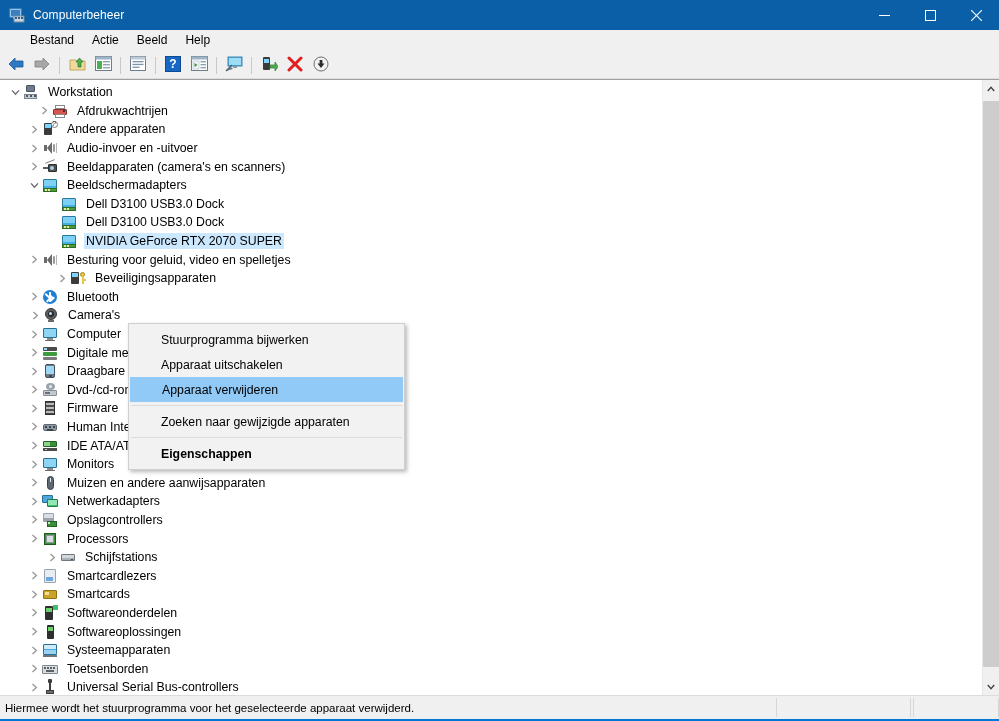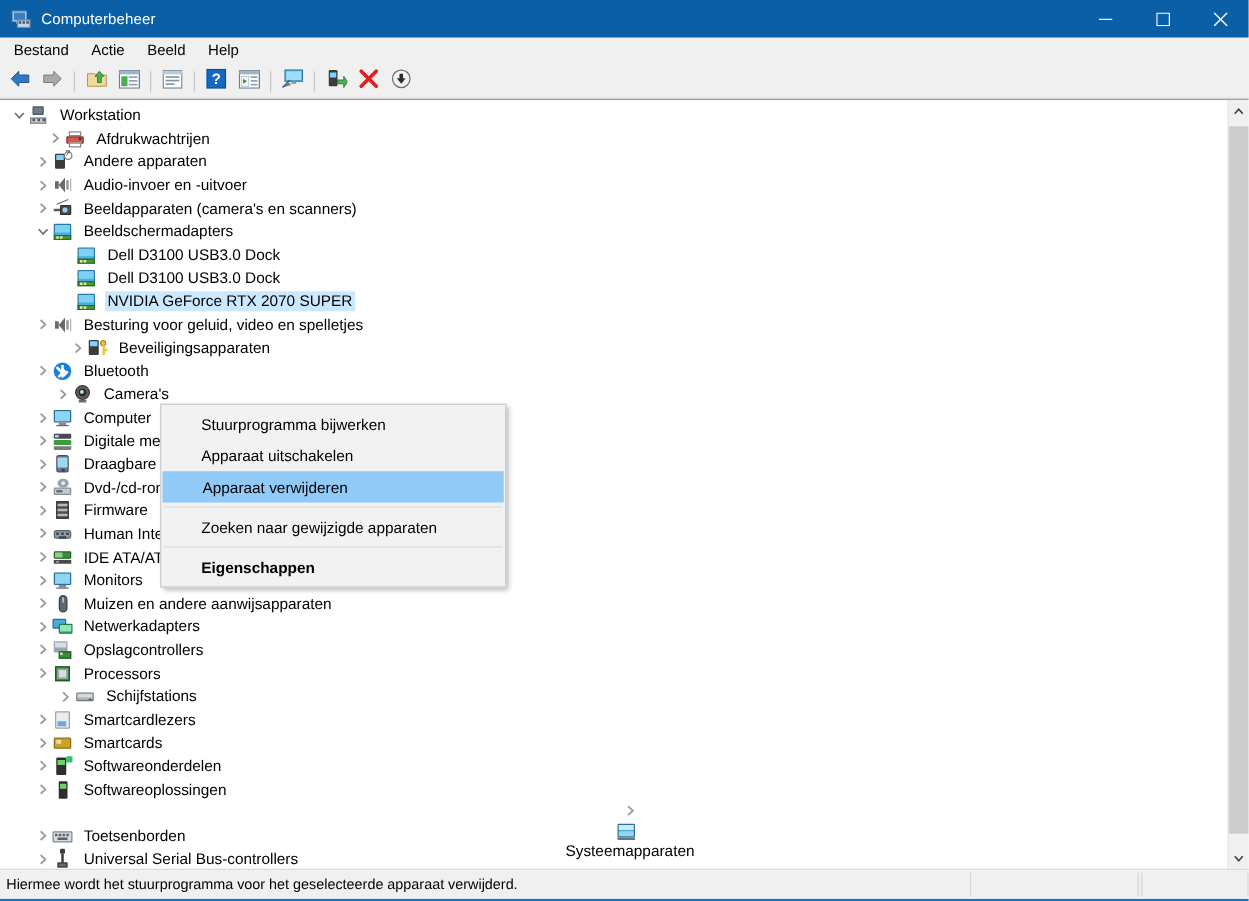--- a/index.html
+++ b/index.html
@@ -54,21 +54,21 @@
   }
   .cap-btn svg { display: block; }
 
   
   #menubar {
     height: 23px;
     flex: 0 0 23px;
     background: #f0f0f0;
     display: flex;
     align-items: center;
-    padding-left: 2px;
+    padding-left: 21px;
     border-bottom: 1px solid #f0f0f0;
   }
   .menu-item {
     font-size: 12px;
     color: #000000;
     padding: 3px 9px 4px 9px;
     white-space: nowrap;
     line-height: 15px;
   }
 
@@ -727,21 +727,21 @@
           <span class="ticon ico-bt">
             <i class="ic b1"></i>
             <i class="ic b2"></i>
             <i class="ic b3"></i>
             <i class="ic b4"></i>
             <i class="ic b5"></i>
             <i class="ic b6"></i>
           </span>
           <span class="tlabel">Bluetooth</span>
         </div>
-        <div class="trow" style="padding-left: 42px;">
+        <div class="trow" style="padding-left: 27px;">
           <span class="twist">
             <svg width="7" height="9" viewBox="0 0 7 9">
               <path d="M1.5 1 L5.3 4.5 L1.5 8" fill="none" stroke="#9a9a9a" stroke-width="1.4"></path>
             </svg>
           </span>
           <span class="ticon ico-webcam">
             <i class="ic b1"></i>
             <i class="ic b2"></i>
             <i class="ic b3"></i>
             <i class="ic b4"></i>
@@ -966,21 +966,21 @@
             <svg width="7" height="9" viewBox="0 0 7 9">
               <path d="M1.5 1 L5.3 4.5 L1.5 8" fill="none" stroke="#9a9a9a" stroke-width="1.4"></path>
             </svg>
           </span>
           <span class="ticon ico-swdev">
             <i class="ic b1"></i>
             <i class="ic b2"></i>
           </span>
           <span class="tlabel">Softwareoplossingen</span>
         </div>
-        <div class="trow" style="padding-left: 26px; flex-direction: column;">
+        <div class="trow" style="padding-left: 26px;">
           <span class="twist">
             <svg width="7" height="9" viewBox="0 0 7 9">
               <path d="M1.5 1 L5.3 4.5 L1.5 8" fill="none" stroke="#9a9a9a" stroke-width="1.4"></path>
             </svg>
           </span>
           <span class="ticon ico-sys">
             <i class="ic b1"></i>
             <i class="ic b2"></i>
             <i class="ic b3"></i>
             <i class="ic b4"></i>

